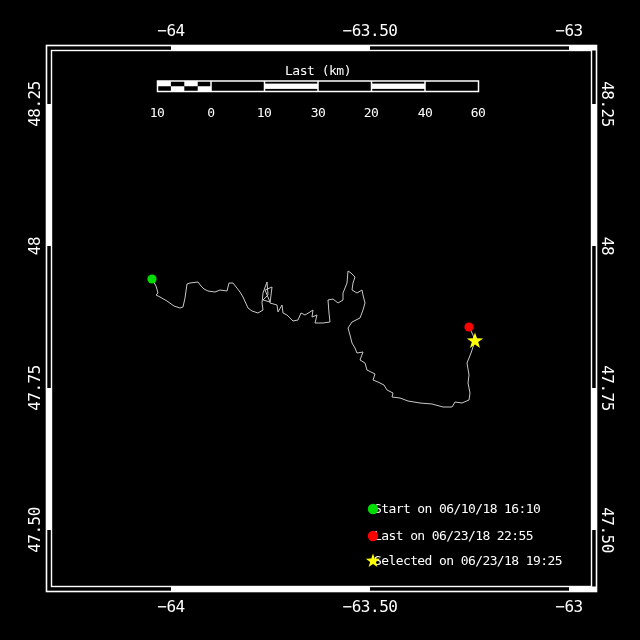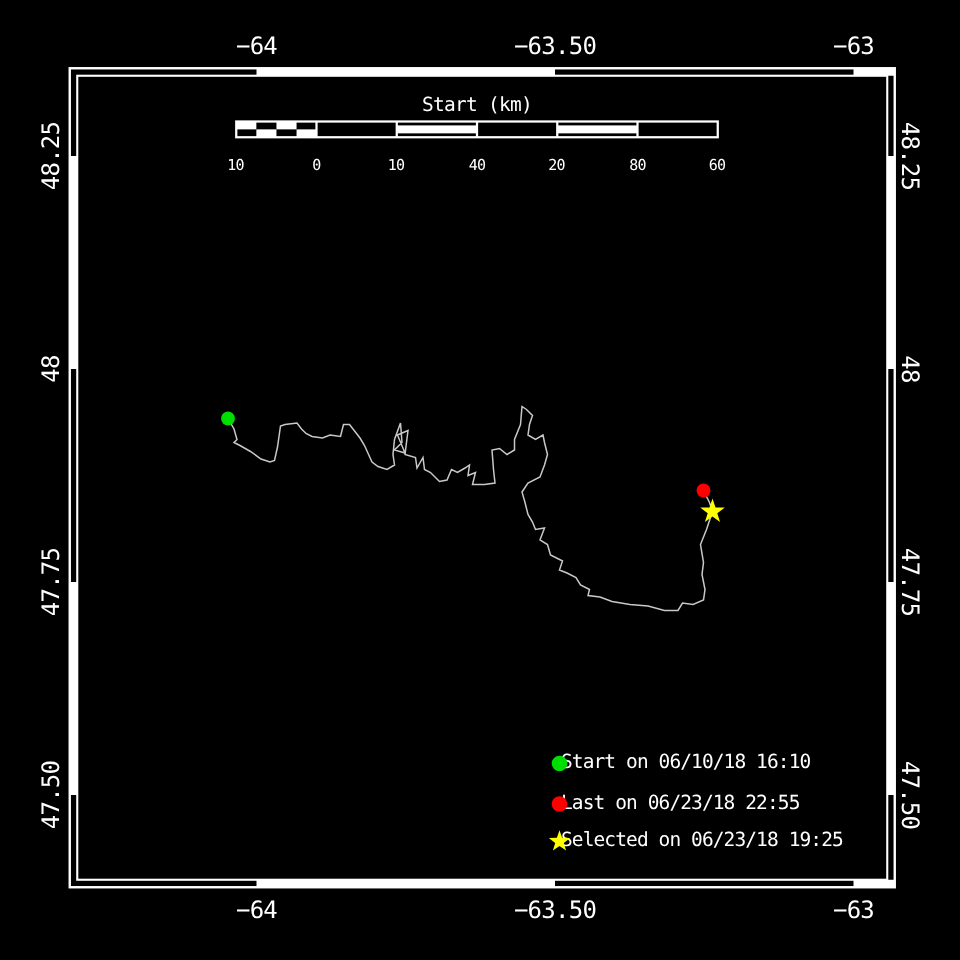--- a/index.html
+++ b/index.html
@@ -4,21 +4,21 @@
 <style>
   html,body{margin:0;padding:0;background:#000;width:640px;height:640px;overflow:hidden;}
   #figure{position:relative;width:640px;height:640px;background:#000;
           font-family:"DejaVu Sans Mono","Liberation Mono",monospace;color:#fff;}
   svg{position:absolute;left:0;top:0;}
   .ticklabel{position:absolute;font-size:16px;letter-spacing:-0.5px;white-space:nowrap;color:#fff;}
   .tl-top,.tl-bottom{transform:translateX(-50%);}
   .tl-left{transform:translate(-50%,-50%) rotate(-90deg);}
   .tl-right{transform:translate(-50%,-50%) rotate(90deg);}
   .scale-title{position:absolute;font-size:13px;letter-spacing:-0.5px;transform:translateX(-50%);white-space:nowrap;}
-  .scale-num{position:absolute;font-size:10px;letter-spacing:-0.5px;transform:translateX(-50%);white-space:nowrap;}
+  .scale-num{position:absolute;font-size:13px;letter-spacing:-0.5px;transform:translateX(-50%);white-space:nowrap;}
   .legend{position:absolute;left:364px;top:500px;}
   .legend-row{position:absolute;left:0;height:17px;display:flex;align-items:center;}
   .legend-row span{font-size:13px;letter-spacing:-0.6px;white-space:nowrap;margin-left:10px;color:#fff;}
 </style>
 </head>
 <body>
 
 <div id="figure">
 
   <svg id="map-svg" width="640" height="640" viewBox="0 0 640 640">
@@ -78,27 +78,27 @@
   <div class="ticklabel tl-left" style="left:34px;top:104px">48.25</div>
   <div class="ticklabel tl-left" style="left:34px;top:246px">48</div>
   <div class="ticklabel tl-left" style="left:34px;top:388px">47.75</div>
   <div class="ticklabel tl-left" style="left:34px;top:530px">47.50</div>
 
   <div class="ticklabel tl-right" style="left:607px;top:104px">48.25</div>
   <div class="ticklabel tl-right" style="left:607px;top:246px">48</div>
   <div class="ticklabel tl-right" style="left:607px;top:388px">47.75</div>
   <div class="ticklabel tl-right" style="left:607px;top:530px">47.50</div>
 
-  <div class="scale-title" style="left:318px;top:63px">Start (km)</div>
+  <div class="scale-title" style="left:318px;top:63px">Last (km)</div>
   <div class="scale-num" style="left:157px;top:105px">10</div>
   <div class="scale-num" style="left:211px;top:105px">0</div>
   <div class="scale-num" style="left:264px;top:105px">10</div>
-  <div class="scale-num" style="left:318px;top:105px">40</div>
+  <div class="scale-num" style="left:318px;top:105px">30</div>
   <div class="scale-num" style="left:371px;top:105px">20</div>
-  <div class="scale-num" style="left:425px;top:105px">80</div>
+  <div class="scale-num" style="left:425px;top:105px">40</div>
   <div class="scale-num" style="left:478px;top:105px">60</div>
 
   <div class="legend">
     <div class="legend-row" style="top:0px">
       <svg width="17" height="17">
         <circle cx="9" cy="9" r="5.2" fill="#00dd00"></circle>
       </svg>
       <span>Start on 06/10/18 16:10</span>
     </div>
     <div class="legend-row" style="top:26.5px">

